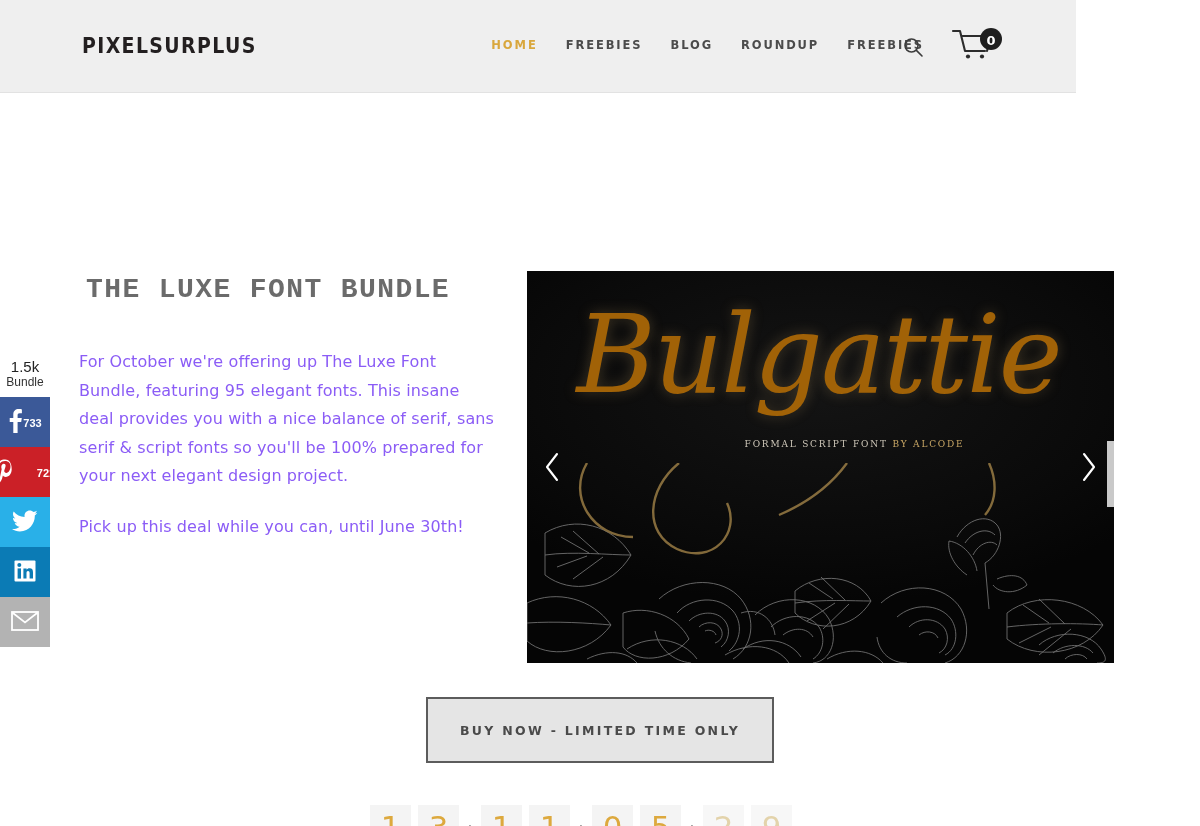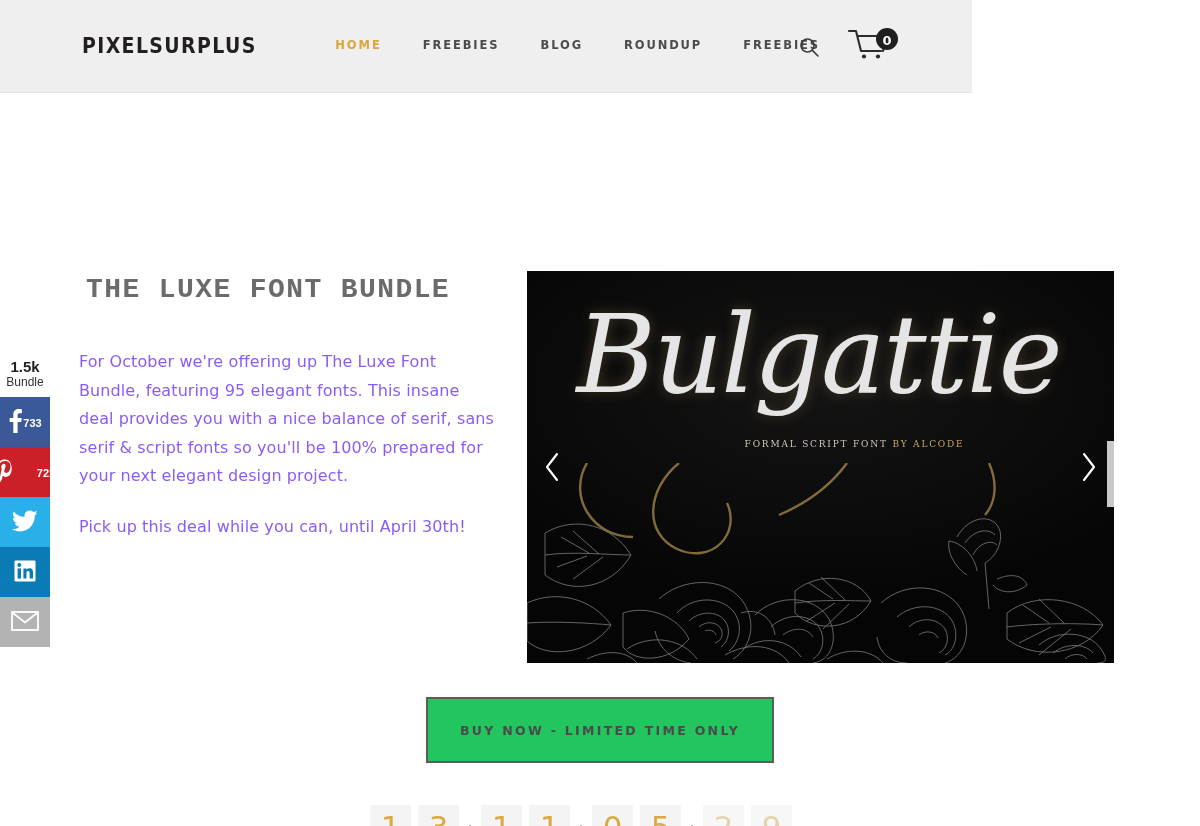--- a/index.html
+++ b/index.html
@@ -7,37 +7,37 @@
   html, body {
     width: 1200px; height: 826px;
     background: #ffffff;
     font-family: "Liberation Sans", sans-serif;
     overflow: hidden;
   }
 
   
   .site-header {
     position: relative;
-    width: 972px; height: 93px;
+    width: 1076px; height: 93px;
     background: #efefef;
     border-bottom: 1px solid #e2e2e2;
   }
   .brand {
     position: absolute; left: 82px; top: 33px;
     font-family: "DejaVu Sans", sans-serif;
     font-size: 22px; font-weight: 700;
     letter-spacing: 1.6px;
     color: #231f20;
     transform: scaleX(0.86);
     transform-origin: left center;
     white-space: nowrap;
   }
   .main-nav {
     position: absolute; right: 152px; top: 38px;
-    display: flex; align-items: center; gap: 41px;
+    display: flex; align-items: center; gap: 28px;
   }
   .nav-link {
     font-family: "DejaVu Sans", sans-serif;
     font-size: 11.5px; font-weight: 700;
     letter-spacing: 1.9px;
     color: #4b4b4b;
     text-decoration: none;
     cursor: pointer;
     white-space: nowrap;
   }
@@ -57,21 +57,21 @@
     position: absolute; left: 0; top: 265px;
     width: 50px;
   }
   .share-count {
     text-align: center;
     padding-bottom: 7px;
     background: #ffffff;
   }
   .share-count .num {
     display: block;
-    font-size: 15px; font-weight: 700;
+    font-size: 15px; font-weight: 400;
     color: #222; line-height: 17px;
   }
   .share-count .lbl {
     display: block;
     font-size: 12px; color: #333; line-height: 15px;
   }
   .social-btn {
     position: relative;
     width: 50px; height: 50px;
     display: flex; flex-direction: row;
@@ -132,21 +132,21 @@
     position: absolute; inset: 0;
     background:
       radial-gradient(ellipse 70% 55% at 50% 30%, #141414 0%, #0a0a0a 70%, #050505 100%);
   }
   .slide-script {
     position: absolute; left: 0; right: 4px; top: 30px;
     text-align: center;
     font-family: "DejaVu Serif", serif;
     font-style: italic;
     font-size: 108px;
-    color: #e5e5e5;
+    color: #a16207;
     letter-spacing: -2px;
     line-height: 1;
     text-shadow: 0 0 14px rgba(226,189,116,.25);
     pointer-events: none;
   }
   .slide-sub {
     position: absolute; left: 0; right: 0; top: 168px;
     text-align: center;
     padding-left: 68px;
     font-family: "DejaVu Serif", serif;
@@ -179,21 +179,21 @@
     width: 7px; height: 66px;
     background: #c9c9c9;
     cursor: pointer;
   }
 
   
   .cta-button {
     position: absolute; left: 426px; top: 604px;
     width: 348px; height: 66px;
     border: 2px solid #5c5c5c;
-    background: #22c55e;
+    background: #e5e5e5;
     display: flex; align-items: center; justify-content: center;
     cursor: pointer;
   }
   .cta-button span {
     font-family: "DejaVu Sans", sans-serif;
     font-size: 12.5px; font-weight: 700;
     letter-spacing: 2.3px;
     color: #4a4a4a;
     white-space: nowrap;
   }
@@ -312,21 +312,21 @@
         </svg>
       </span>
       <span class="cnt"></span>
     </div>
   </aside>
 
   <h1 class="promo-title">THE LUXE FONT BUNDLE</h1>
 
   <div class="promo-body">
     <p>For October we're offering up The Luxe Font Bundle, featuring 95 elegant fonts. This insane deal provides you with a nice balance of serif, sans serif &amp; script fonts so you'll be 100% prepared for your next elegant design project.</p>
-    <p>Pick up this deal while you can, until April 30th!</p>
+    <p>Pick up this deal while you can, until June 30th!</p>
   </div>
 
   <div class="slider">
     <div class="slide-art"></div>
 
     <div class="slide-script">Bulgattie</div>
 
     <div class="slide-sub">
       <span>FORMAL SCRIPT FONT </span><span class="byline">BY ALCODE</span>
     </div>

